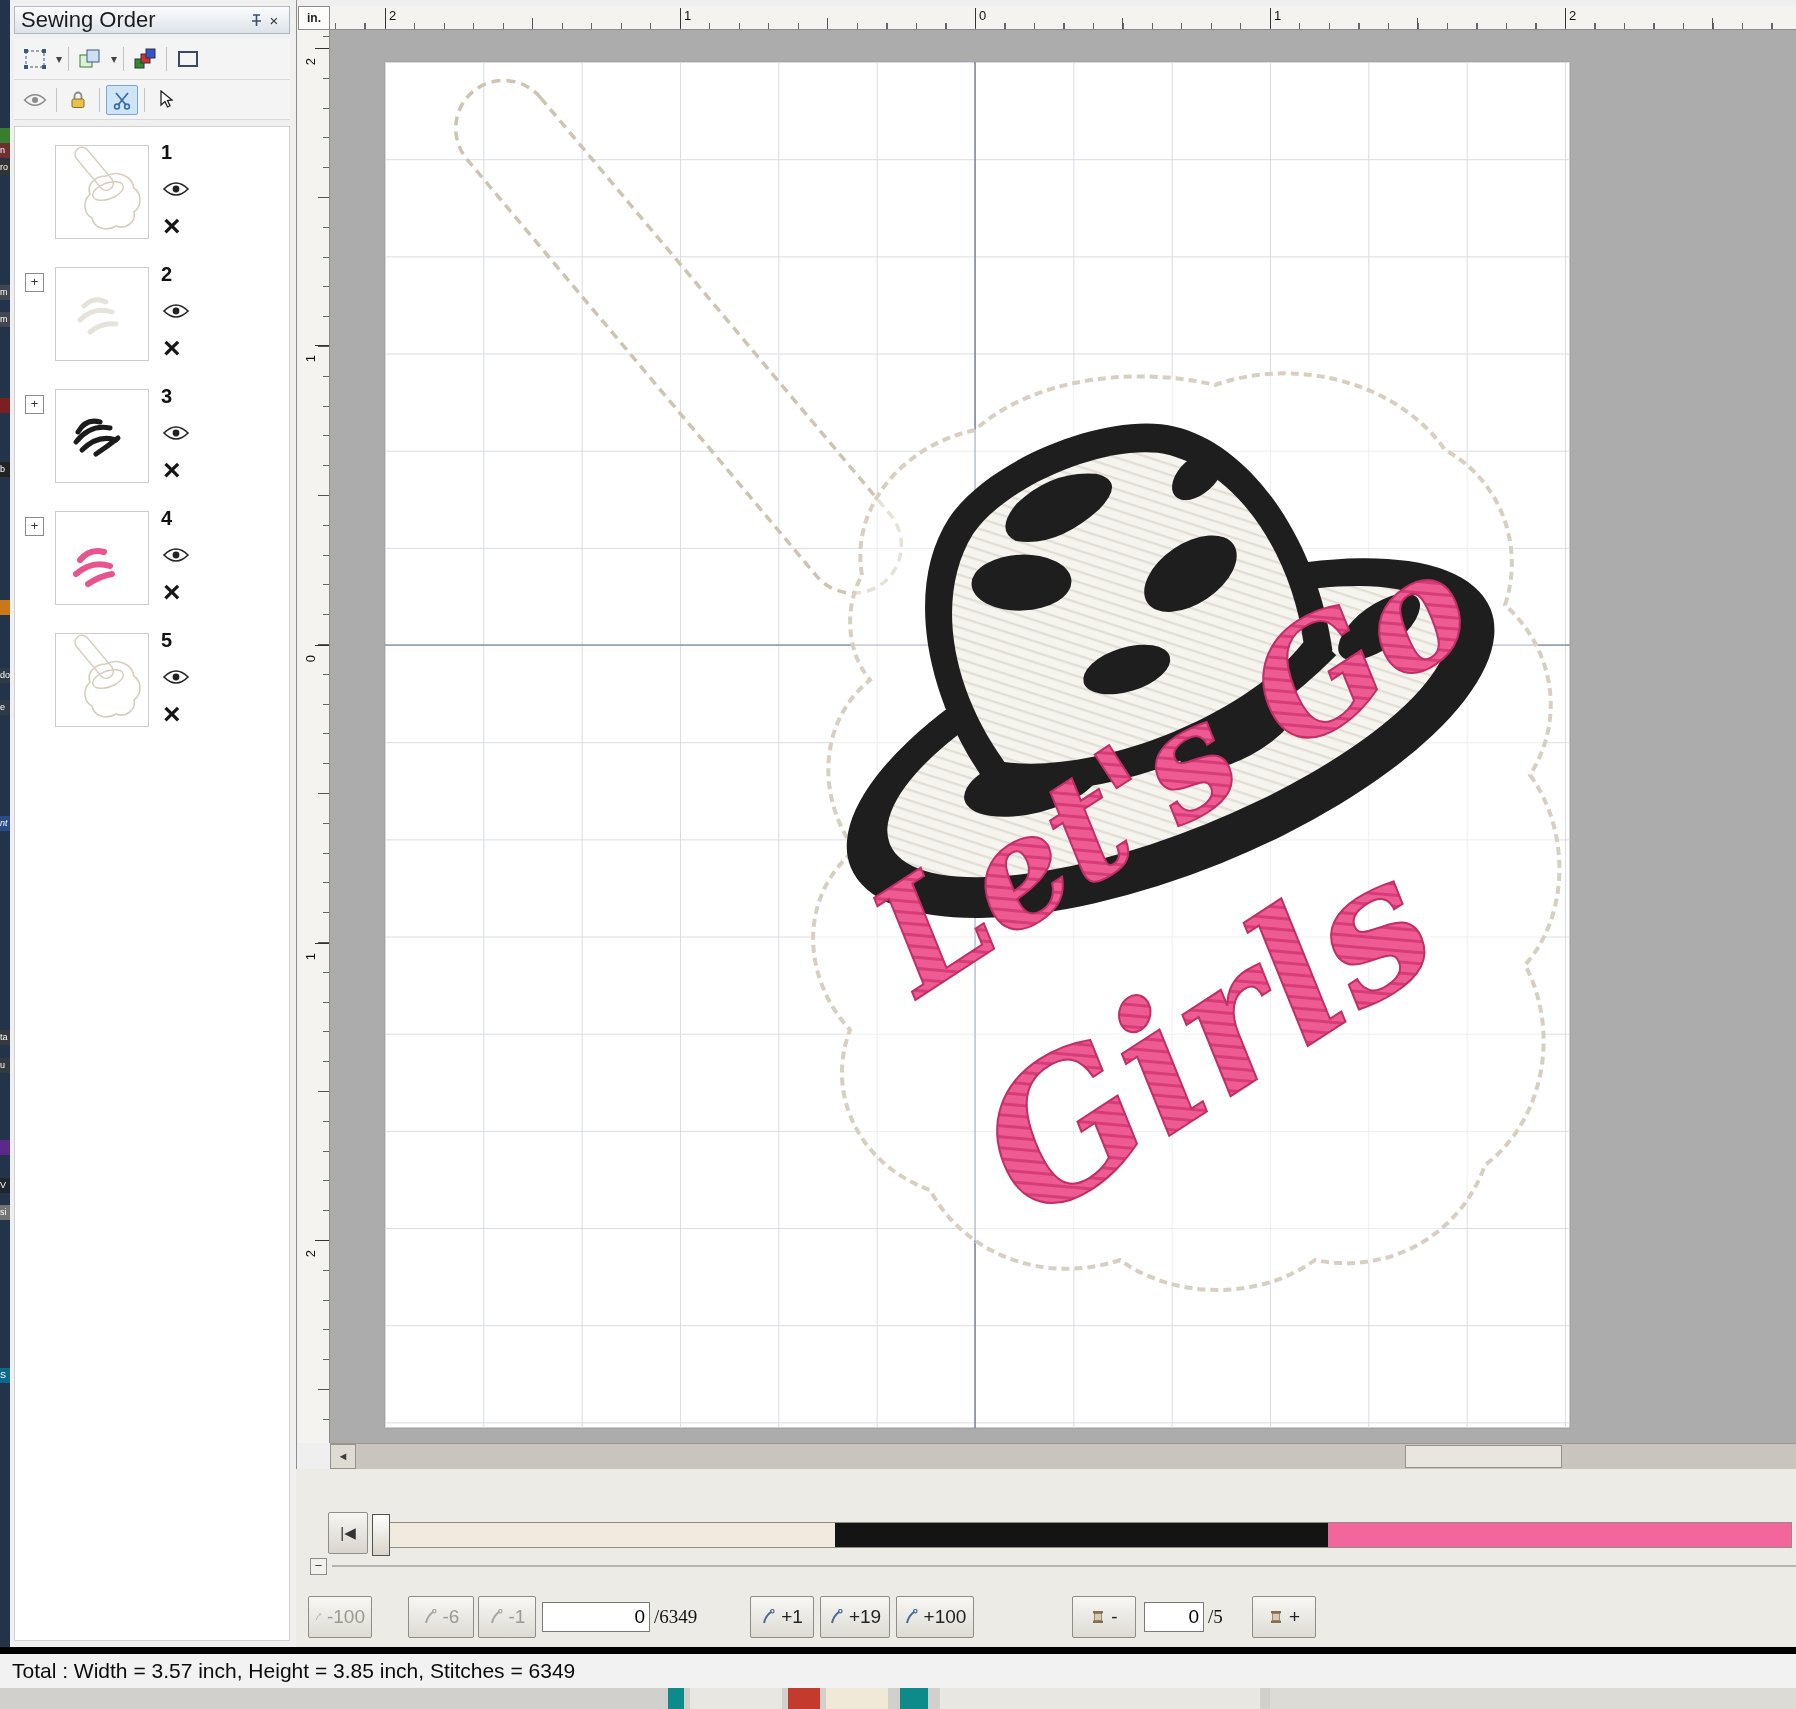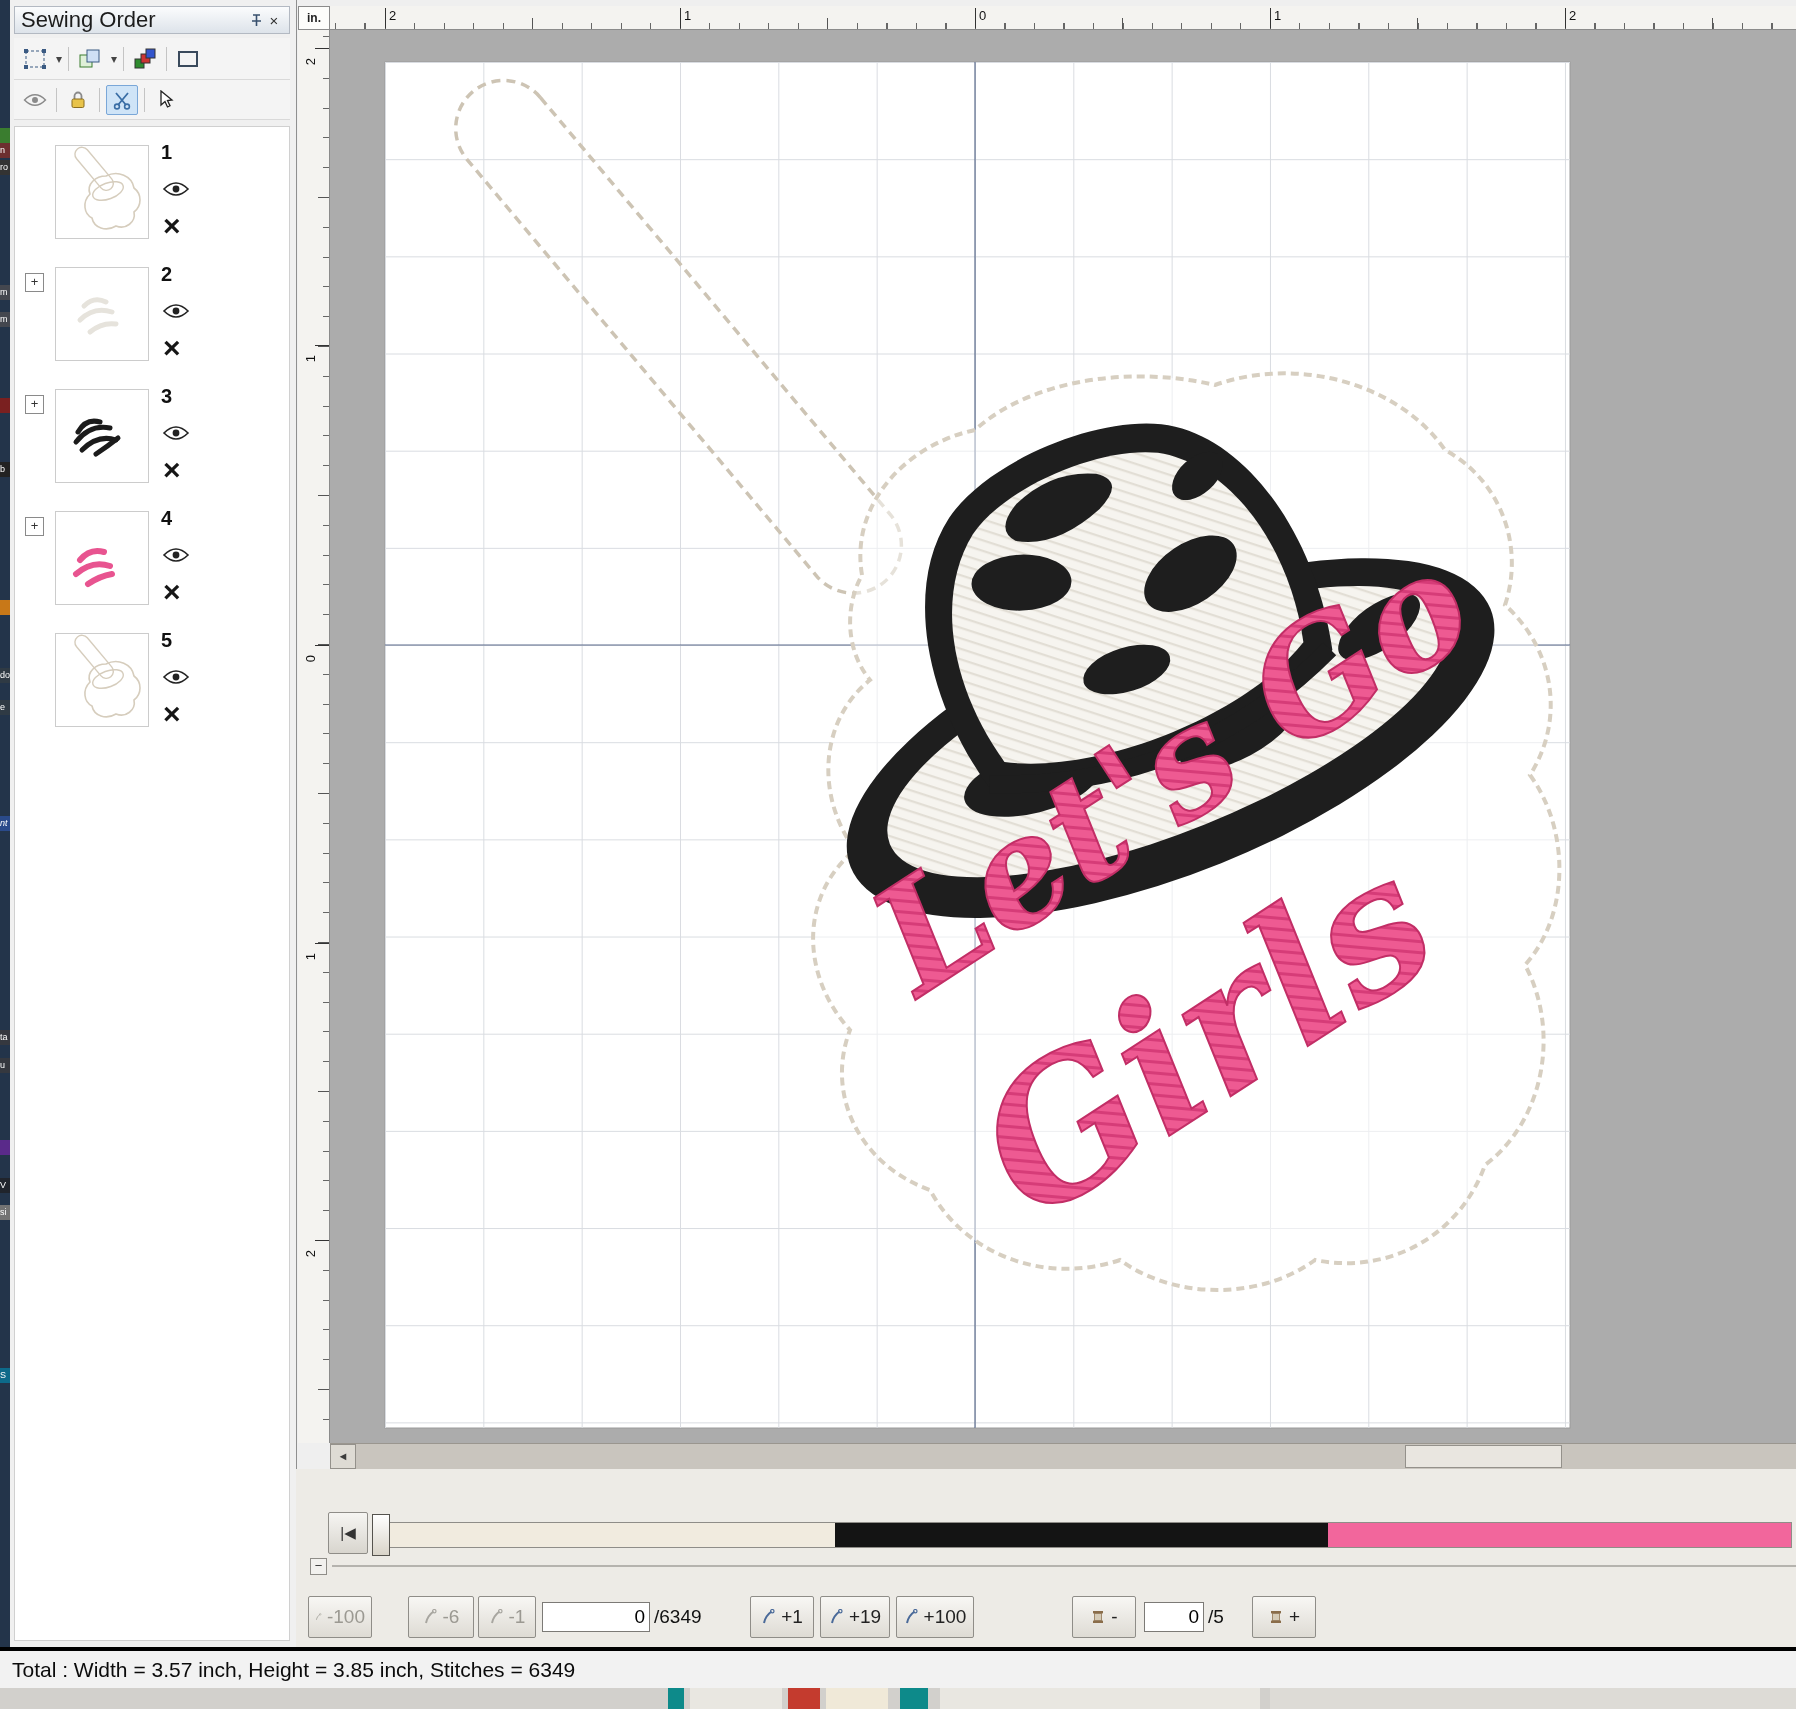--- a/index.html
+++ b/index.html
@@ -76,25 +76,25 @@
   #splitter-line{position:absolute;left:332px;top:1565px;width:1464px;height:2px;background:#b5b3ae;}
 
   .sbtn{position:absolute;top:1596px;height:42px;background:linear-gradient(#f8f7f4,#dedbd4);
      border:1px solid #8f8d88;border-radius:2px;display:flex;align-items:center;justify-content:center;gap:5px;
      font-size:19px;color:#222;box-sizing:border-box;}
   .sbtn.disabled{color:#9b9992;}
   .numfield{position:absolute;top:1602px;height:30px;background:#fff;border:1px solid #7c7a76;box-sizing:border-box;
      display:flex;align-items:center;font-size:19px;color:#111;}
   .numfield input{border:0;outline:0;width:100%;height:100%;text-align:right;font-size:19px;
      font-family:"Liberation Sans",sans-serif;padding:0 4px;box-sizing:border-box;background:transparent;}
-  .ftotal{position:absolute;top:1602px;height:30px;line-height:30px;font-size:19px;color:#111;}
+  .ftotal{position:absolute;top:1602px;height:30px;line-height:30px;font-size:19px;color:#111;font-family:Liberation Serif, serif;}
 
   
   #status-bar{position:absolute;left:0;top:1647px;width:1796px;height:41px;background:#f2f2f2;
-     border-top:4px solid #000000;box-sizing:border-box;display:flex;align-items:center;padding-left:12px;font-size:21px;color:#0b0b0b;}
+     border-top:7px solid #000000;box-sizing:border-box;display:flex;align-items:center;padding-left:12px;font-size:21px;color:#0b0b0b;}
 </style>
 </head>
 <body>
 
 <div id="app">
 
   <div id="left-strip">
       <div class="dfrag" style="top: 128px; background: rgb(58, 125, 47);"></div>
       <div class="dfrag" style="top: 143px; background: rgb(109, 47, 47);">n</div>
       <div class="dfrag" style="top: 160px; background: rgb(51, 51, 51);">ro</div>

